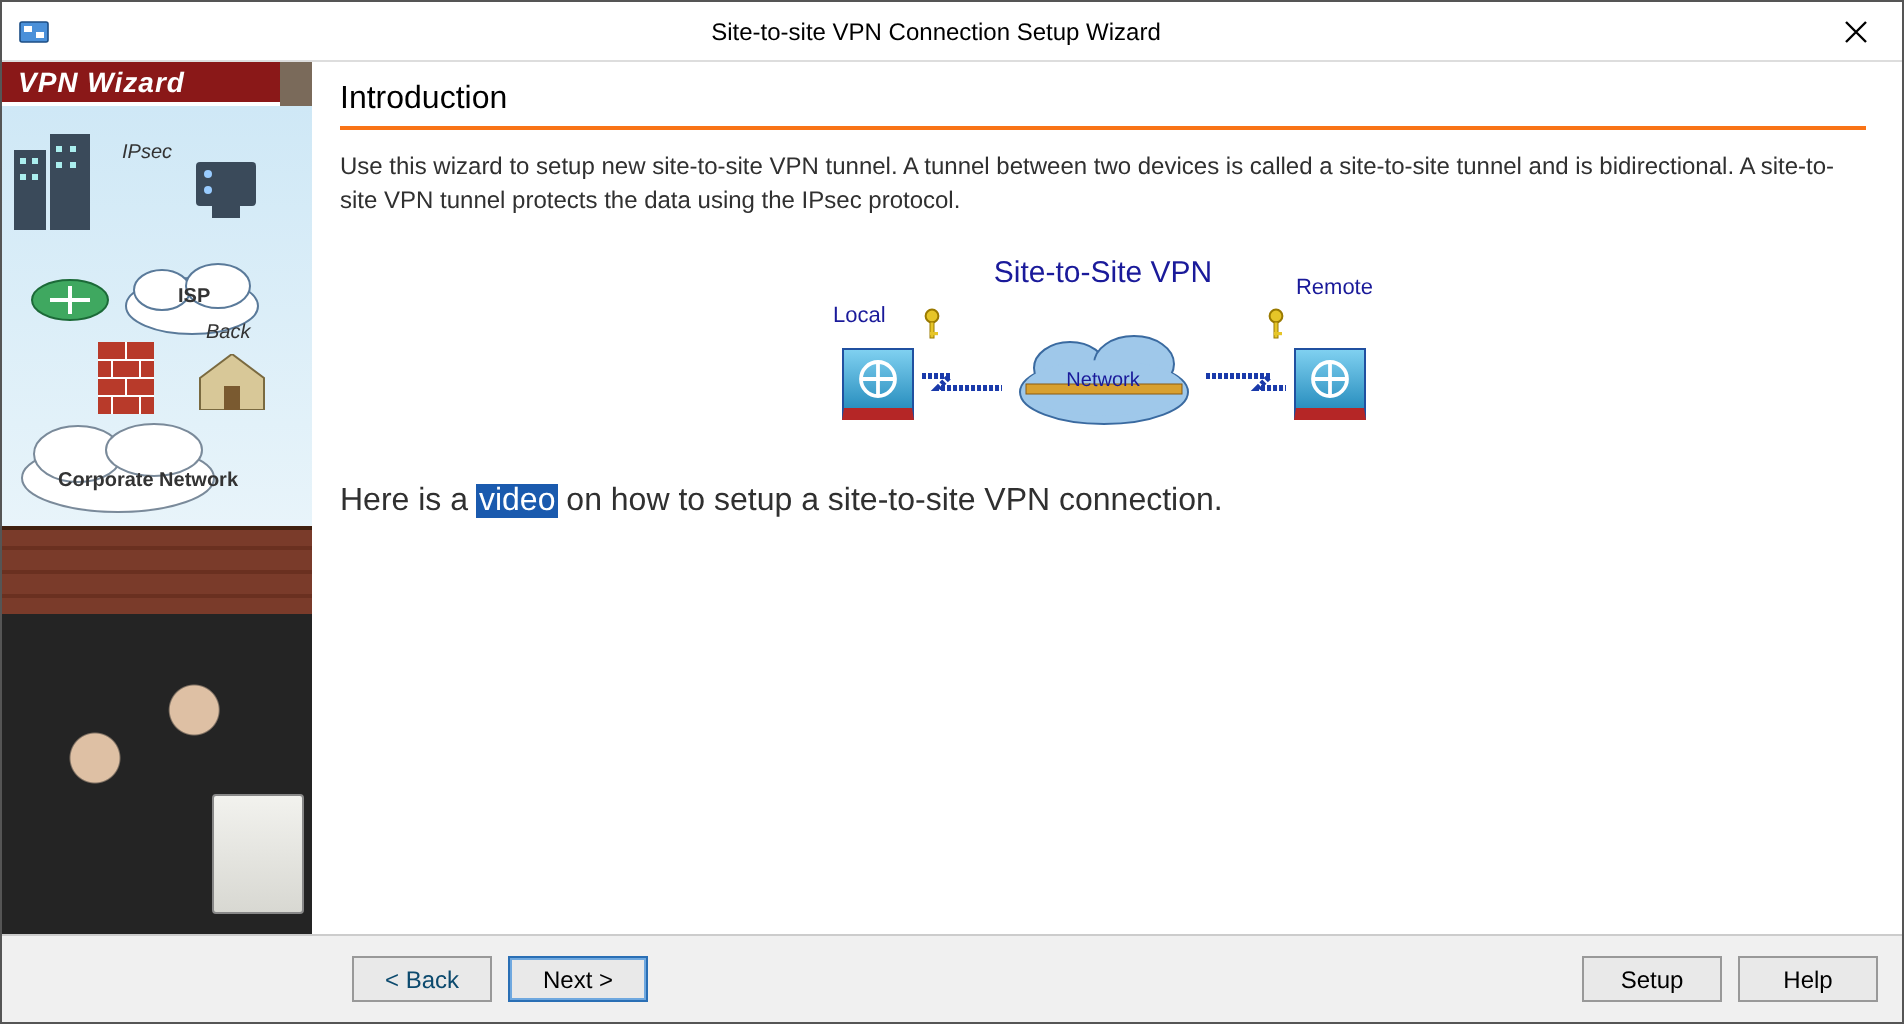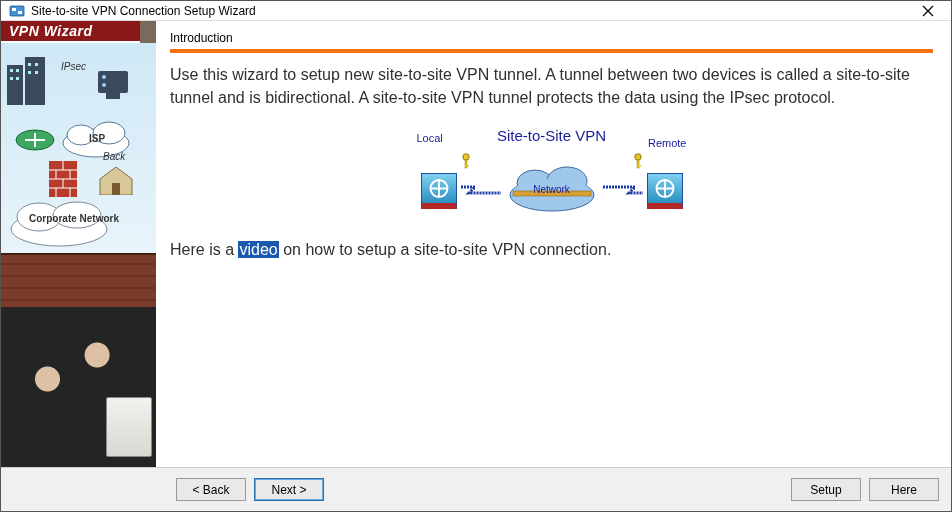--- a/index.html
+++ b/index.html
@@ -12,26 +12,27 @@
   }
   .window {
     width: 952px;
     height: 512px;
     border: 1px solid #555;
     display: flex;
     flex-direction: column;
     background: #fff;
   }
   .titlebar {
-    height: 20px;
+    height: 30px;
     display: flex;
     align-items: center;
     background: #fff;
     padding: 0 0 0 8px;
     border-bottom: 1px solid #ddd;
+    text-align: center;
   }
   .titlebar .app-icon {
     width: 16px; height: 16px;
     margin-right: 6px;
     display: inline-flex;
     align-items: center; justify-content: center;
   }
   .titlebar .title {
     flex: 1;
     font-size: 12px;
@@ -102,27 +103,27 @@
   }
 
   .main {
     flex: 1;
     padding: 10px 18px 6px 14px;
     display: flex;
     flex-direction: column;
     overflow: hidden;
   }
   .section-header {
+    font-size: 16px;
+    padding-bottom: 4px;
+    border-bottom: 2px solid #f97316;
+    margin-bottom: 10px;
+  }
+  .intro-text {
     font-size: 12px;
-    padding-bottom: 4px;
-    border-bottom: 4px solid #f97316;
-    margin-bottom: 10px;
-  }
-  .intro-text {
-    font-size: 16px;
     color: #303030;
     line-height: 1.45;
     margin-bottom: 18px;
   }
   .diagram {
     align-self: center;
     width: 270px;
     position: relative;
     height: 90px;
     margin-bottom: 24px;
@@ -141,21 +142,21 @@
     border-bottom: 6px solid #b52626;
   }
   .diag-node.local { left: 4px; background: linear-gradient(#7fd0f0,#2a8fbf); }
   .diag-node.remote { right: 4px; background: linear-gradient(#7fd0f0,#2a8fbf); }
   .diag-node svg { width:100%; height:100%; }
   .diag-cloud {
     position:absolute; left:50%; transform:translateX(-50%);
     bottom:4px; width:90px; height:48px;
   }
   .diag-label { position:absolute; font-size:11px; color:#1a1a9a; }
-  .diag-label.local { left:0; top:5px; }
+  .diag-label.local { left:0; top:24px; }
   .diag-label.remote { right:0; top:10px; }
   .diag-label.internet { left:50%; transform:translateX(-50%); bottom:22px; font-size:10px; }
   .diag-key { position:absolute; top:26px; width:10px; height:16px; }
   .diag-key.l { left:44px; }
   .diag-key.r { right:44px; }
   .diag-zig {
     position:absolute; bottom:20px; width:40px; height:14px;
   }
   .diag-zig.l { left:44px; }
   .diag-zig.r { right:44px; }
@@ -185,21 +186,21 @@
     min-width: 70px;
     height: 23px;
     border: 1px solid #999;
     background: #e9e9e9;
     font-size: 12px;
     padding: 0 10px;
     cursor: pointer;
     font-family: inherit;
   }
   .footer .btn:disabled {
-    color: #000000;
+    color: #0c4a6e;
     cursor: default;
   }
   .footer .btn.primary {
     border: 1px solid #2a6fb5;
     box-shadow: inset 0 0 0 1px #6fa8df;
   }
   .footer .gap { flex:1; }
 </style>
 </head>
 <body>
@@ -287,21 +288,21 @@
         </div>
         <span class="illus-label" style="left:102px;top:108px;">Back</span>
 
         <div class="illus-shape" style="left:8px;top:158px;width:100px;height:46px;">
           <svg viewBox="0 0 100 46">
               <ellipse cx="50" cy="28" rx="48" ry="17" fill="#fff" stroke="#7a8a9a"></ellipse>
               <ellipse cx="30" cy="16" rx="22" ry="14" fill="#fff" stroke="#7a8a9a"></ellipse>
               <ellipse cx="68" cy="14" rx="24" ry="13" fill="#fff" stroke="#7a8a9a"></ellipse>
             </svg>
         </div>
-        <span class="illus-label" style="left:28px;top:170px;font-style:normal;font-weight:bold;text-align:center;line-height:1.1;">Corporate Network</span>
+        <span class="illus-label" style="left:28px;top:182px;font-style:normal;font-weight:bold;text-align:center;line-height:1.1;">Corporate Network</span>
       </div>
       <div class="sidebar-sky"></div>
       <div class="sidebar-wall"></div>
       <div class="sidebar-people"></div>
       <div class="sidebar-monitor"></div>
     </div>
 
     <div class="main">
       <div class="section-header">Introduction</div>
       <div class="intro-text">Use this wizard to setup new site-to-site VPN tunnel. A tunnel between two devices is called a site-to-site tunnel and is bidirectional. A site-to-site VPN tunnel protects the data using the IPsec protocol.</div>
@@ -367,16 +368,16 @@
       </div>
     </div>
   </div>
 
   <div class="footer">
     <div class="spacer-left"></div>
     <button class="btn" disabled="">&lt; Back</button>
     <button class="btn primary">Next &gt;</button>
     <div class="gap"></div>
     <button class="btn">Setup</button>
-    <button class="btn">Here</button>
+    <button class="btn">Help</button>
   </div>
 
 </div>
 
 </body></html>

